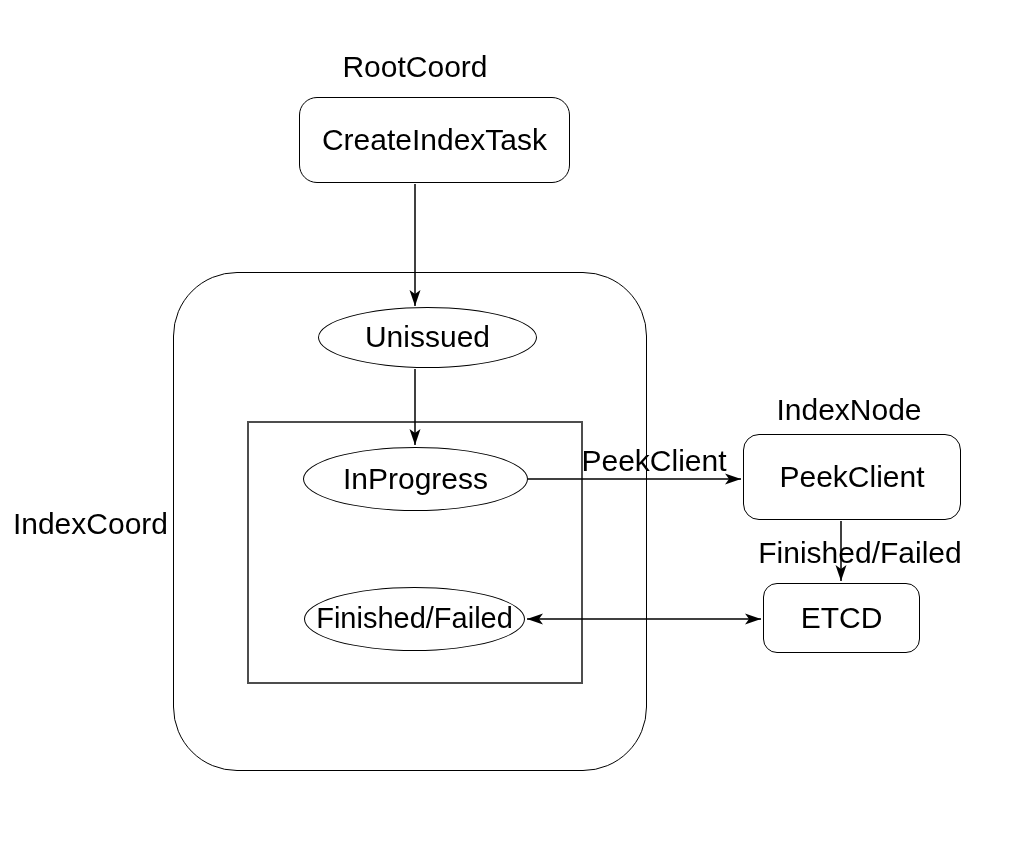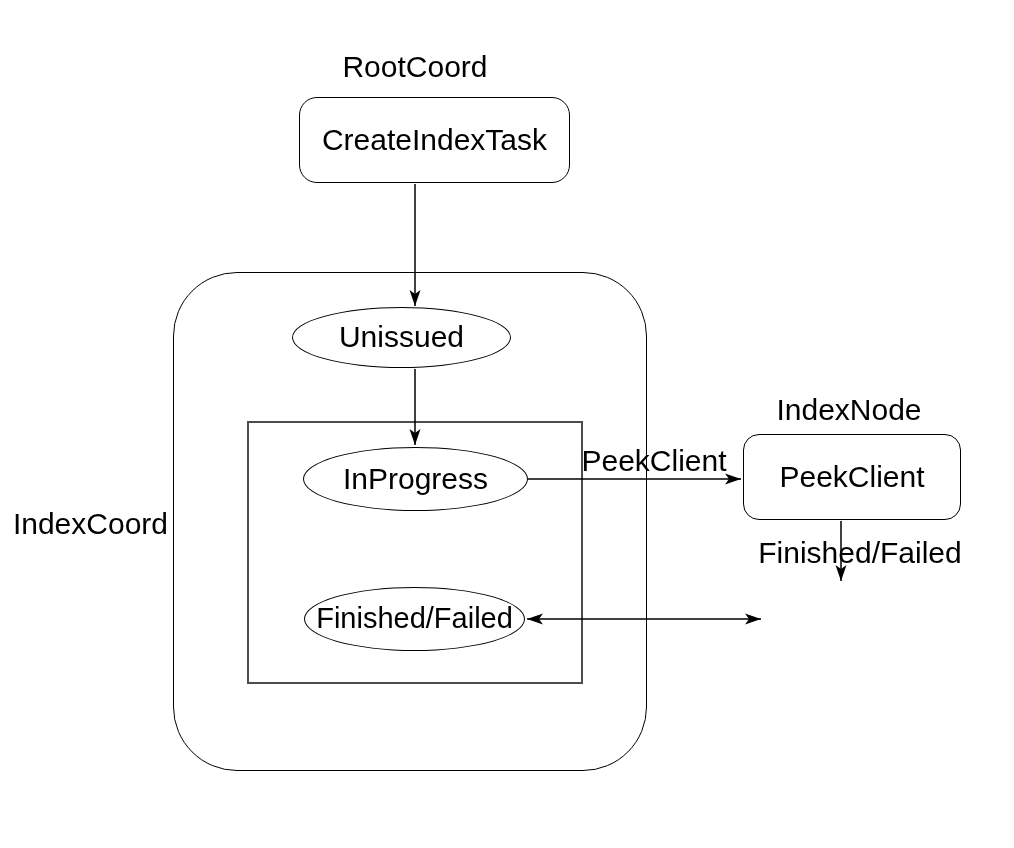--- a/index.html
+++ b/index.html
@@ -55,21 +55,21 @@
     border: 1.5px solid #000000;
     text-align: center;
   }
   .node.box { border-radius: 16px; }
   .node.ellipse { border-radius: 50%; }
 
   .node.create-index-task { left: 279px; top: 97px;  width: 271px; height: 86px; border-radius: 18px; margin-left: 20px; }
   .node.execute-task      { left: 743px; top: 434px; width: 218px; height: 86px; }
   .node.etcd              { left: 763px; top: 583px; width: 157px; height: 70px; border-radius: 14px; }
 
-  .node.unissued          { left: 292px; top: 307px; width: 219px; height: 61px; }
+  .node.unissued          { left: 318px; top: 307px; width: 219px; height: 61px; }
   .node.in-progress       { left: 303px; top: 447px; width: 225px; height: 64px; }
   .node.finished-failed   { left: 304px; top: 587px; width: 221px; height: 64px; font-size: 29px; }
 
   .flabel {
     background: transparent;
     text-align: center;
     height: 34px;
   }
   .flabel.root-coord        { left: 265px; top: 50px;  width: 300px; }
   .flabel.index-coord       { left: 0px;   top: 507px; width: 168px; text-align: right; }
@@ -107,17 +107,18 @@
   <div class="flabel index-coord">IndexCoord</div>
   <div class="flabel index-node">IndexNode</div>
 
   <div class="node box create-index-task">CreateIndexTask</div>
 
   <div class="node ellipse unissued">Unissued</div>
   <div class="node ellipse in-progress">InProgress</div>
   <div class="node ellipse finished-failed">Finished/Failed</div>
 
   <div class="node box execute-task">PeekClient</div>
+  <div class="node box etcd">ETCD</div>
 
   <div class="flabel peek-client">PeekClient</div>
   <div class="flabel ff-edge">Finished/Failed</div>
 
 </div>
 
 </body></html>

